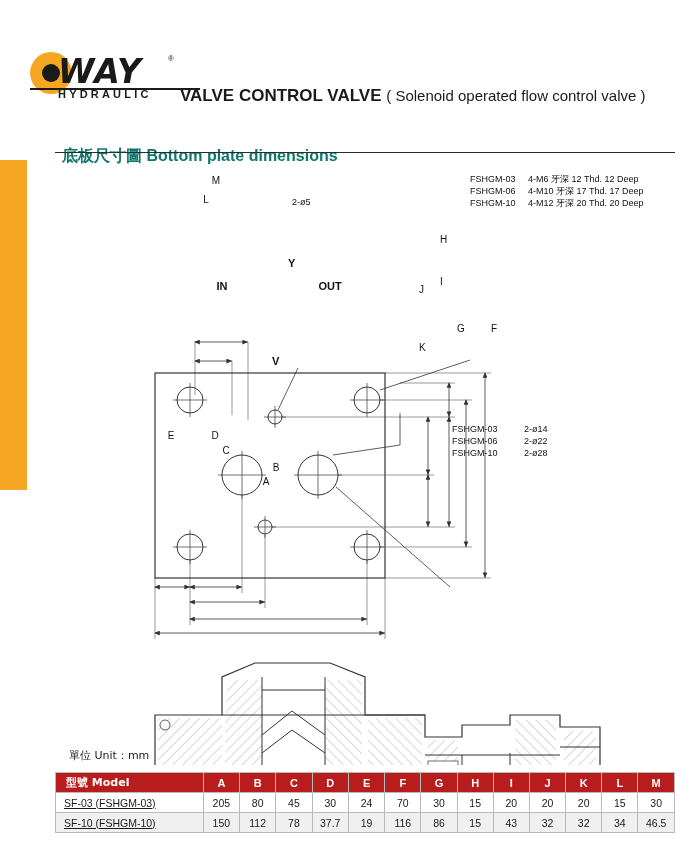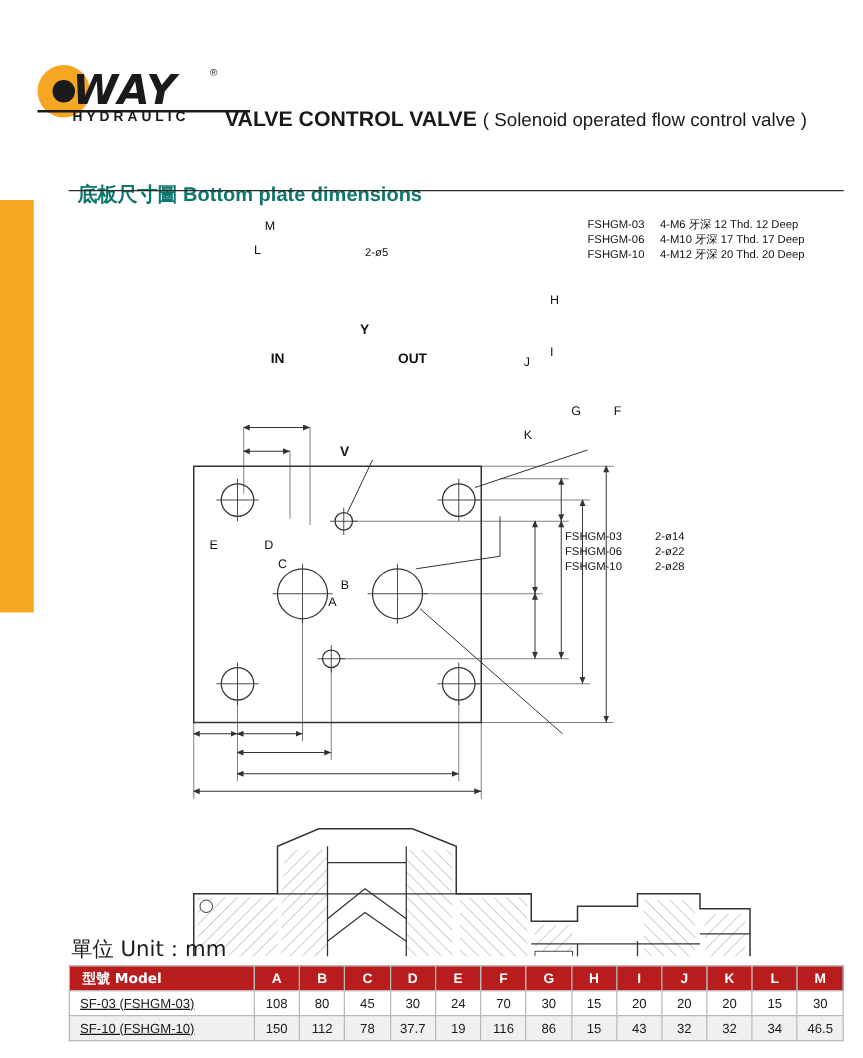--- a/index.html
+++ b/index.html
@@ -131,22 +131,22 @@
   .drawing {
     position: absolute;
     left: 0; top: 155px;
     width: 690px; height: 610px;
   }
   .drawing svg { display: block; }
 
   
   .unit-note {
     position: absolute;
-    left: 57px; top: 748px;
-    font-size: 17px;
+    left: 69px; top: 748px;
+    font-size: 11px;
     color: #1a1a1a;
   }
   .unit-note .cn { font-family: "DejaVu Sans", sans-serif; }
 
   
   .table-wrap {
     position: absolute;
     left: 55px; top: 772px;
     width: 620px;
   }
@@ -429,21 +429,21 @@
         <th class="col-v">I</th>
         <th class="col-v">J</th>
         <th class="col-v">K</th>
         <th class="col-v">L</th>
         <th class="col-v">M</th>
       </tr>
     </thead>
     <tbody>
       <tr>
         <td class="model-c">SF-03 (FSHGM-03)</td>
-        <td>108</td>
+        <td>205</td>
         <td>80</td>
         <td>45</td>
         <td>30</td>
         <td>24</td>
         <td>70</td>
         <td>30</td>
         <td>15</td>
         <td>20</td>
         <td>20</td>
         <td>20</td>

